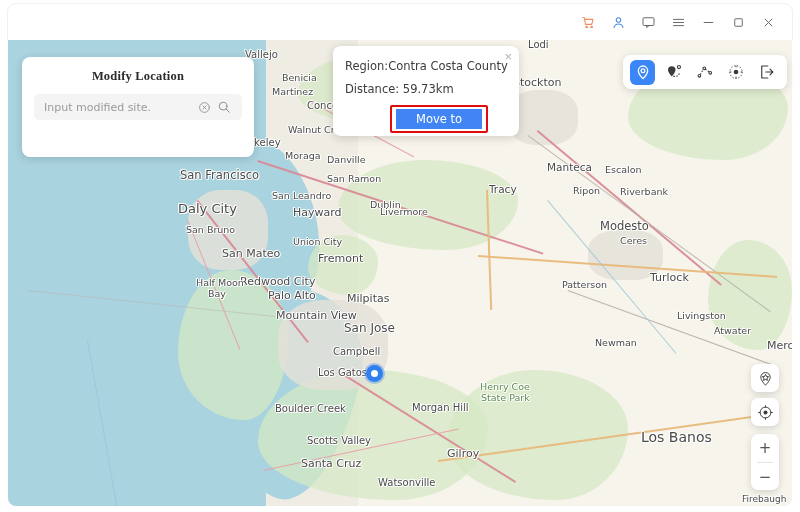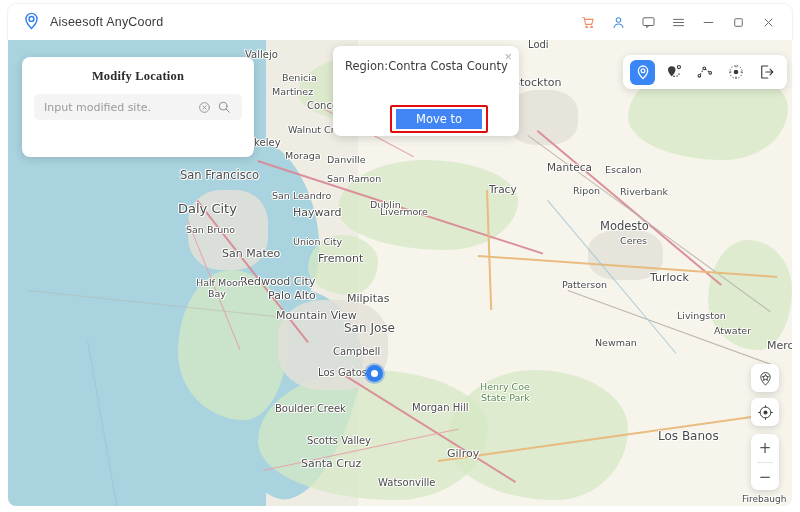--- a/index.html
+++ b/index.html
@@ -90,29 +90,20 @@
   .pin-dot{position:absolute;left:358px;top:325px;width:17px;height:17px;border-radius:50%;
     background:#2f7ff0;box-shadow:0 0 0 2px rgba(47,127,240,.35);display:flex;align-items:center;justify-content:center;}
   .pin-dot i{width:7px;height:7px;border-radius:50%;background:#fff;display:block;}
 </style>
 </head>
 <body>
 
 <div class="app">
 
   <div class="titlebar">
-    <div class="brand">
-      <span>
-        <svg width="19" height="19" viewBox="0 0 24 24" fill="none">
-          <path d="M12 22s7-7.2 7-12A7 7 0 1 0 5 10c0 4.8 7 12 7 12z" stroke="#2f7ff0" stroke-width="1.8" fill="#fff"></path>
-          <circle cx="12" cy="10" r="3.1" stroke="#2f7ff0" stroke-width="1.8" fill="#fff"></circle>
-        </svg>
-      </span>
-      <span class="brand-title">Aiseesoft AnyCoord</span>
-    </div>
     <div class="tb-spacer"></div>
     <div class="tb-icons">
       <div class="tb-btn">
         <svg width="15" height="15" viewBox="0 0 24 24" fill="none" stroke="#f08a5d" stroke-width="1.7" stroke-linecap="round" stroke-linejoin="round">
           <path d="M3 4h2.2l2 11h10l2-8H6"></path>
             <circle cx="9" cy="19.2" r="1.3"></circle>
             <circle cx="17" cy="19.2" r="1.3"></circle>
         </svg>
       </div>
       <div class="tb-btn">
@@ -230,21 +221,21 @@
         <div class="label" style="left: 587px; top: 297px; font-size: 9.5px;">Newman</div>
         <div class="label" style="left: 706px; top: 285px; font-size: 9.5px;">Atwater</div>
         <div class="label" style="left: 742px; top: 299px; font-size: 11px; margin-left: 17px;">Merced</div>
         <div class="label" style="left: 336px; top: 281px; font-size: 12px;">San Jose</div>
         <div class="label" style="left: 325px; top: 306px; font-size: 10px;">Campbell</div>
         <div class="label park" style="left: 472px; top: 341px; font-size: 9.5px;">Henry Coe</div>
         <div class="label park" style="left: 473px; top: 352px; font-size: 9.5px;">State Park</div>
         <div class="label" style="left: 310px; top: 327px; font-size: 10px;">Los Gatos</div>
         <div class="label" style="left: 404px; top: 362px; font-size: 10px;">Morgan Hill</div>
         <div class="label" style="left: 267px; top: 363px; font-size: 10px;">Boulder Creek</div>
-        <div class="label" style="left: 633px; top: 389px; font-size: 12px; margin-left: 17px;">Los Banos</div>
+        <div class="label" style="left: 633px; top: 389px; font-size: 14px;">Los Banos</div>
         <div class="label" style="left: 299px; top: 395px; font-size: 10px;">Scotts Valley</div>
         <div class="label" style="left: 439px; top: 407px; font-size: 11px;">Gilroy</div>
         <div class="label" style="left: 293px; top: 417px; font-size: 11px;">Santa Cruz</div>
         <div class="label" style="left: 370px; top: 437px; font-size: 10px;">Watsonville</div>
         <div class="label" style="left: 734px; top: 454px; font-size: 9px;">Firebaugh</div>
       </div>
 
     <div class="pin-dot">
         <i></i>
       </div>
@@ -265,20 +256,21 @@
           <circle cx="10.5" cy="10.5" r="6.6"></circle>
             <path d="M15.4 15.4L21 21"></path>
         </svg>
       </span>
     </div>
   </div>
 
   <div class="region-popup">
     <div class="rp-close">×</div>
     <div class="rp-line rp-region">Region:Contra Costa County</div>
+    <div class="rp-line rp-dist">Distance: 59.73km</div>
     <div class="rp-btn-wrap">
       <button class="rp-btn">Move to</button>
     </div>
   </div>
 
   <div class="mode-toolbar">
     <div class="mode-btn active">
       <svg width="16" height="16" viewBox="0 0 24 24" fill="none" stroke="#ffffff" stroke-width="1.9">
         <path d="M12 22s7-7.2 7-12A7 7 0 1 0 5 10c0 4.8 7 12 7 12z"></path>
           <circle cx="12" cy="10" r="2.8"></circle>

